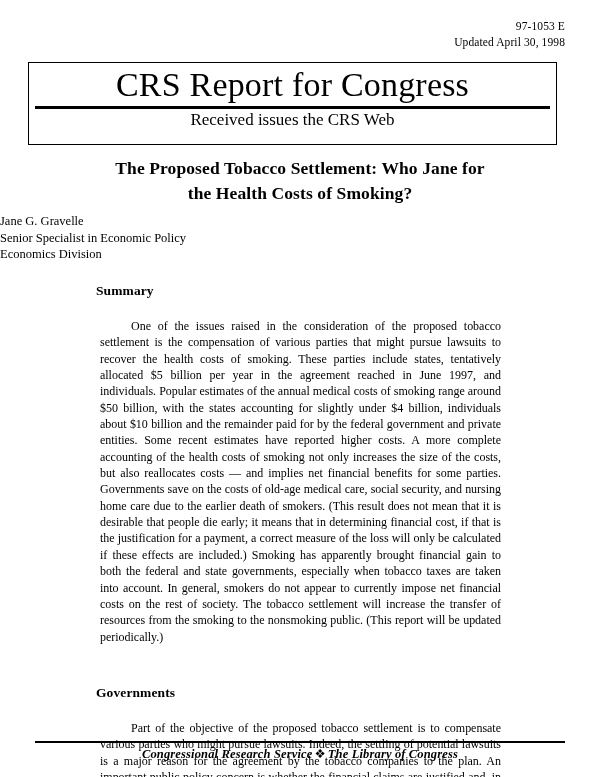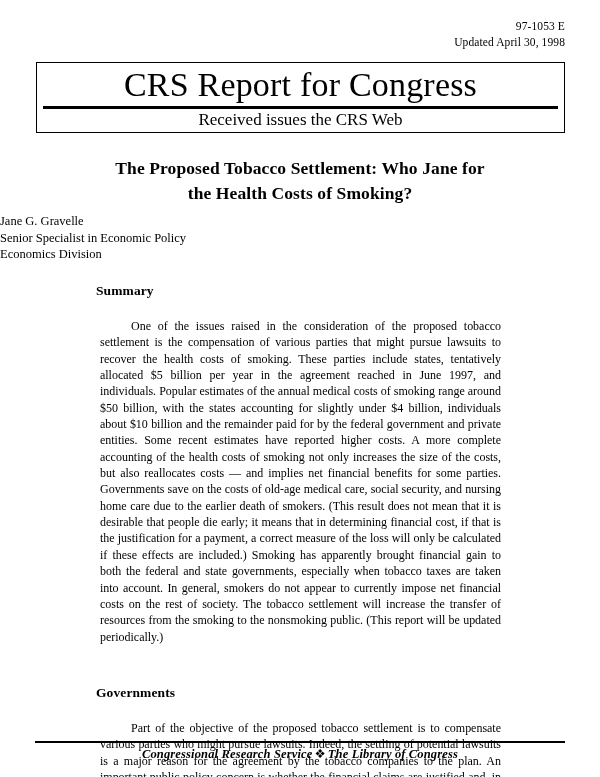--- a/index.html
+++ b/index.html
@@ -29,24 +29,24 @@
     text-align: right;
     font-size: 11.5px;
     line-height: 16px;
     letter-spacing: 0.1px;
   }
   .report-id div { white-space: nowrap; }
 
   
   .banner {
     position: absolute;
-    left: 36px;
+    left: 28px;
     top: 62px;
     width: 529px;
-    height: 71px;
+    height: 83px;
     border: 1.6px solid #000;
     box-sizing: border-box;
   }
   .banner-title {
     position: absolute;
     left: 0;
     right: 0;
     top: 1px;
     text-align: center;
     font-size: 34px;

